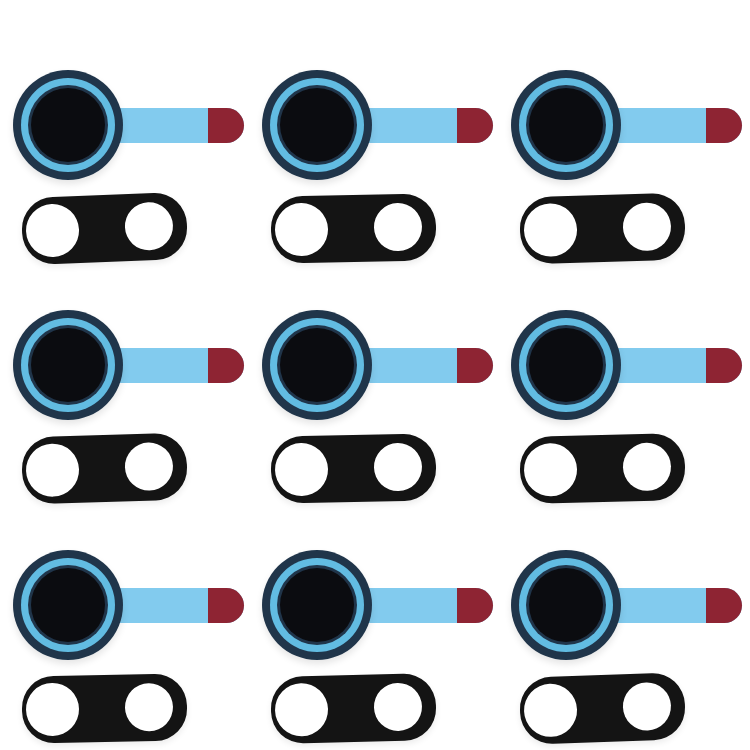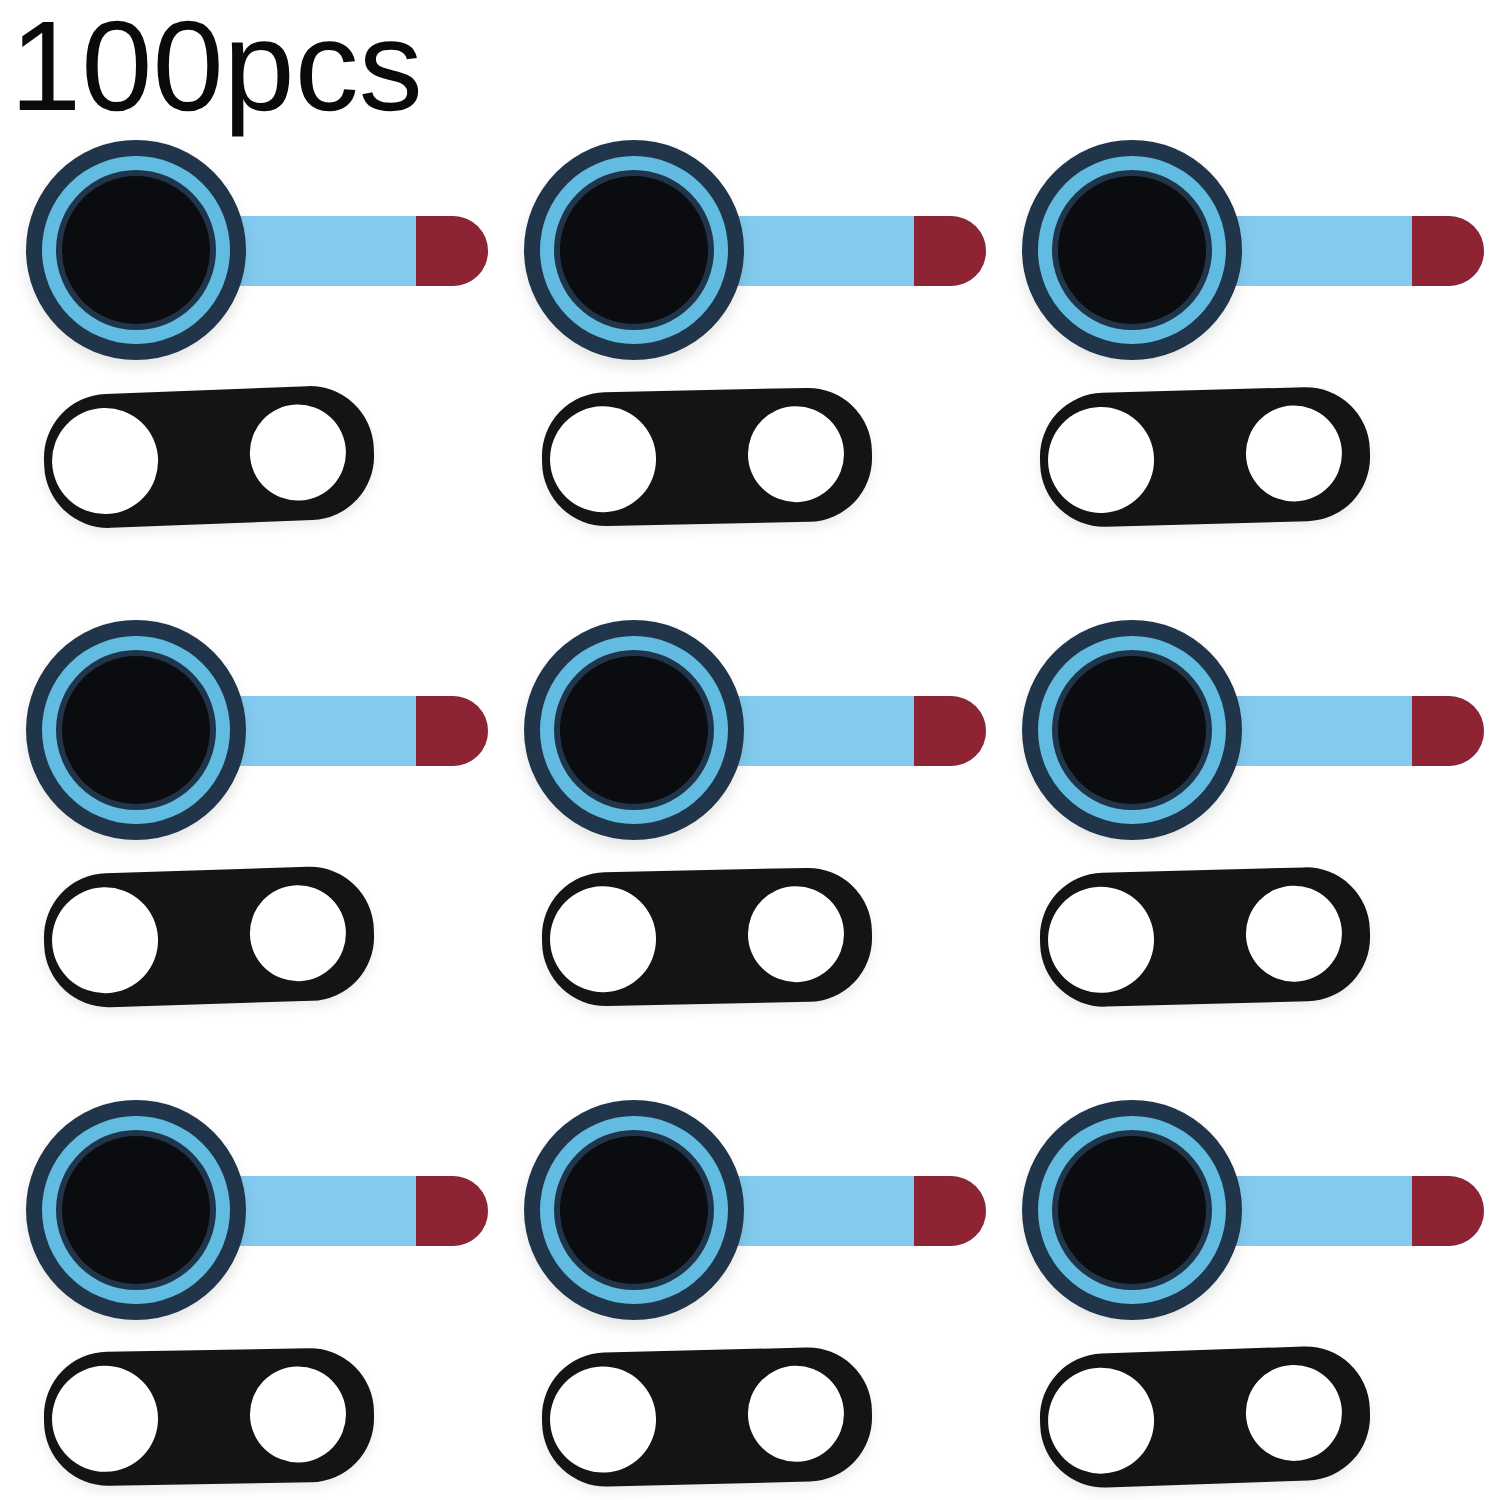--- a/index.html
+++ b/index.html
@@ -115,21 +115,20 @@
     width: 48px;
     height: 48px;
     border-radius: 50%;
     background: var(--hole-white, #ffffff);
   }
 </style>
 </head>
 <body>
 
 <div class="canvas">
-  <div class="quantity-label">100pcs</div>
 
 <div class="unit" style="left: 13px; top: 70px;">
     <div class="tab">
       <div class="tab-tip"></div>
     </div>
     <div class="lens">
       <div class="lens-blue-ring">
         <div class="lens-inner-ring">
           <div class="lens-center"></div>
         </div>

